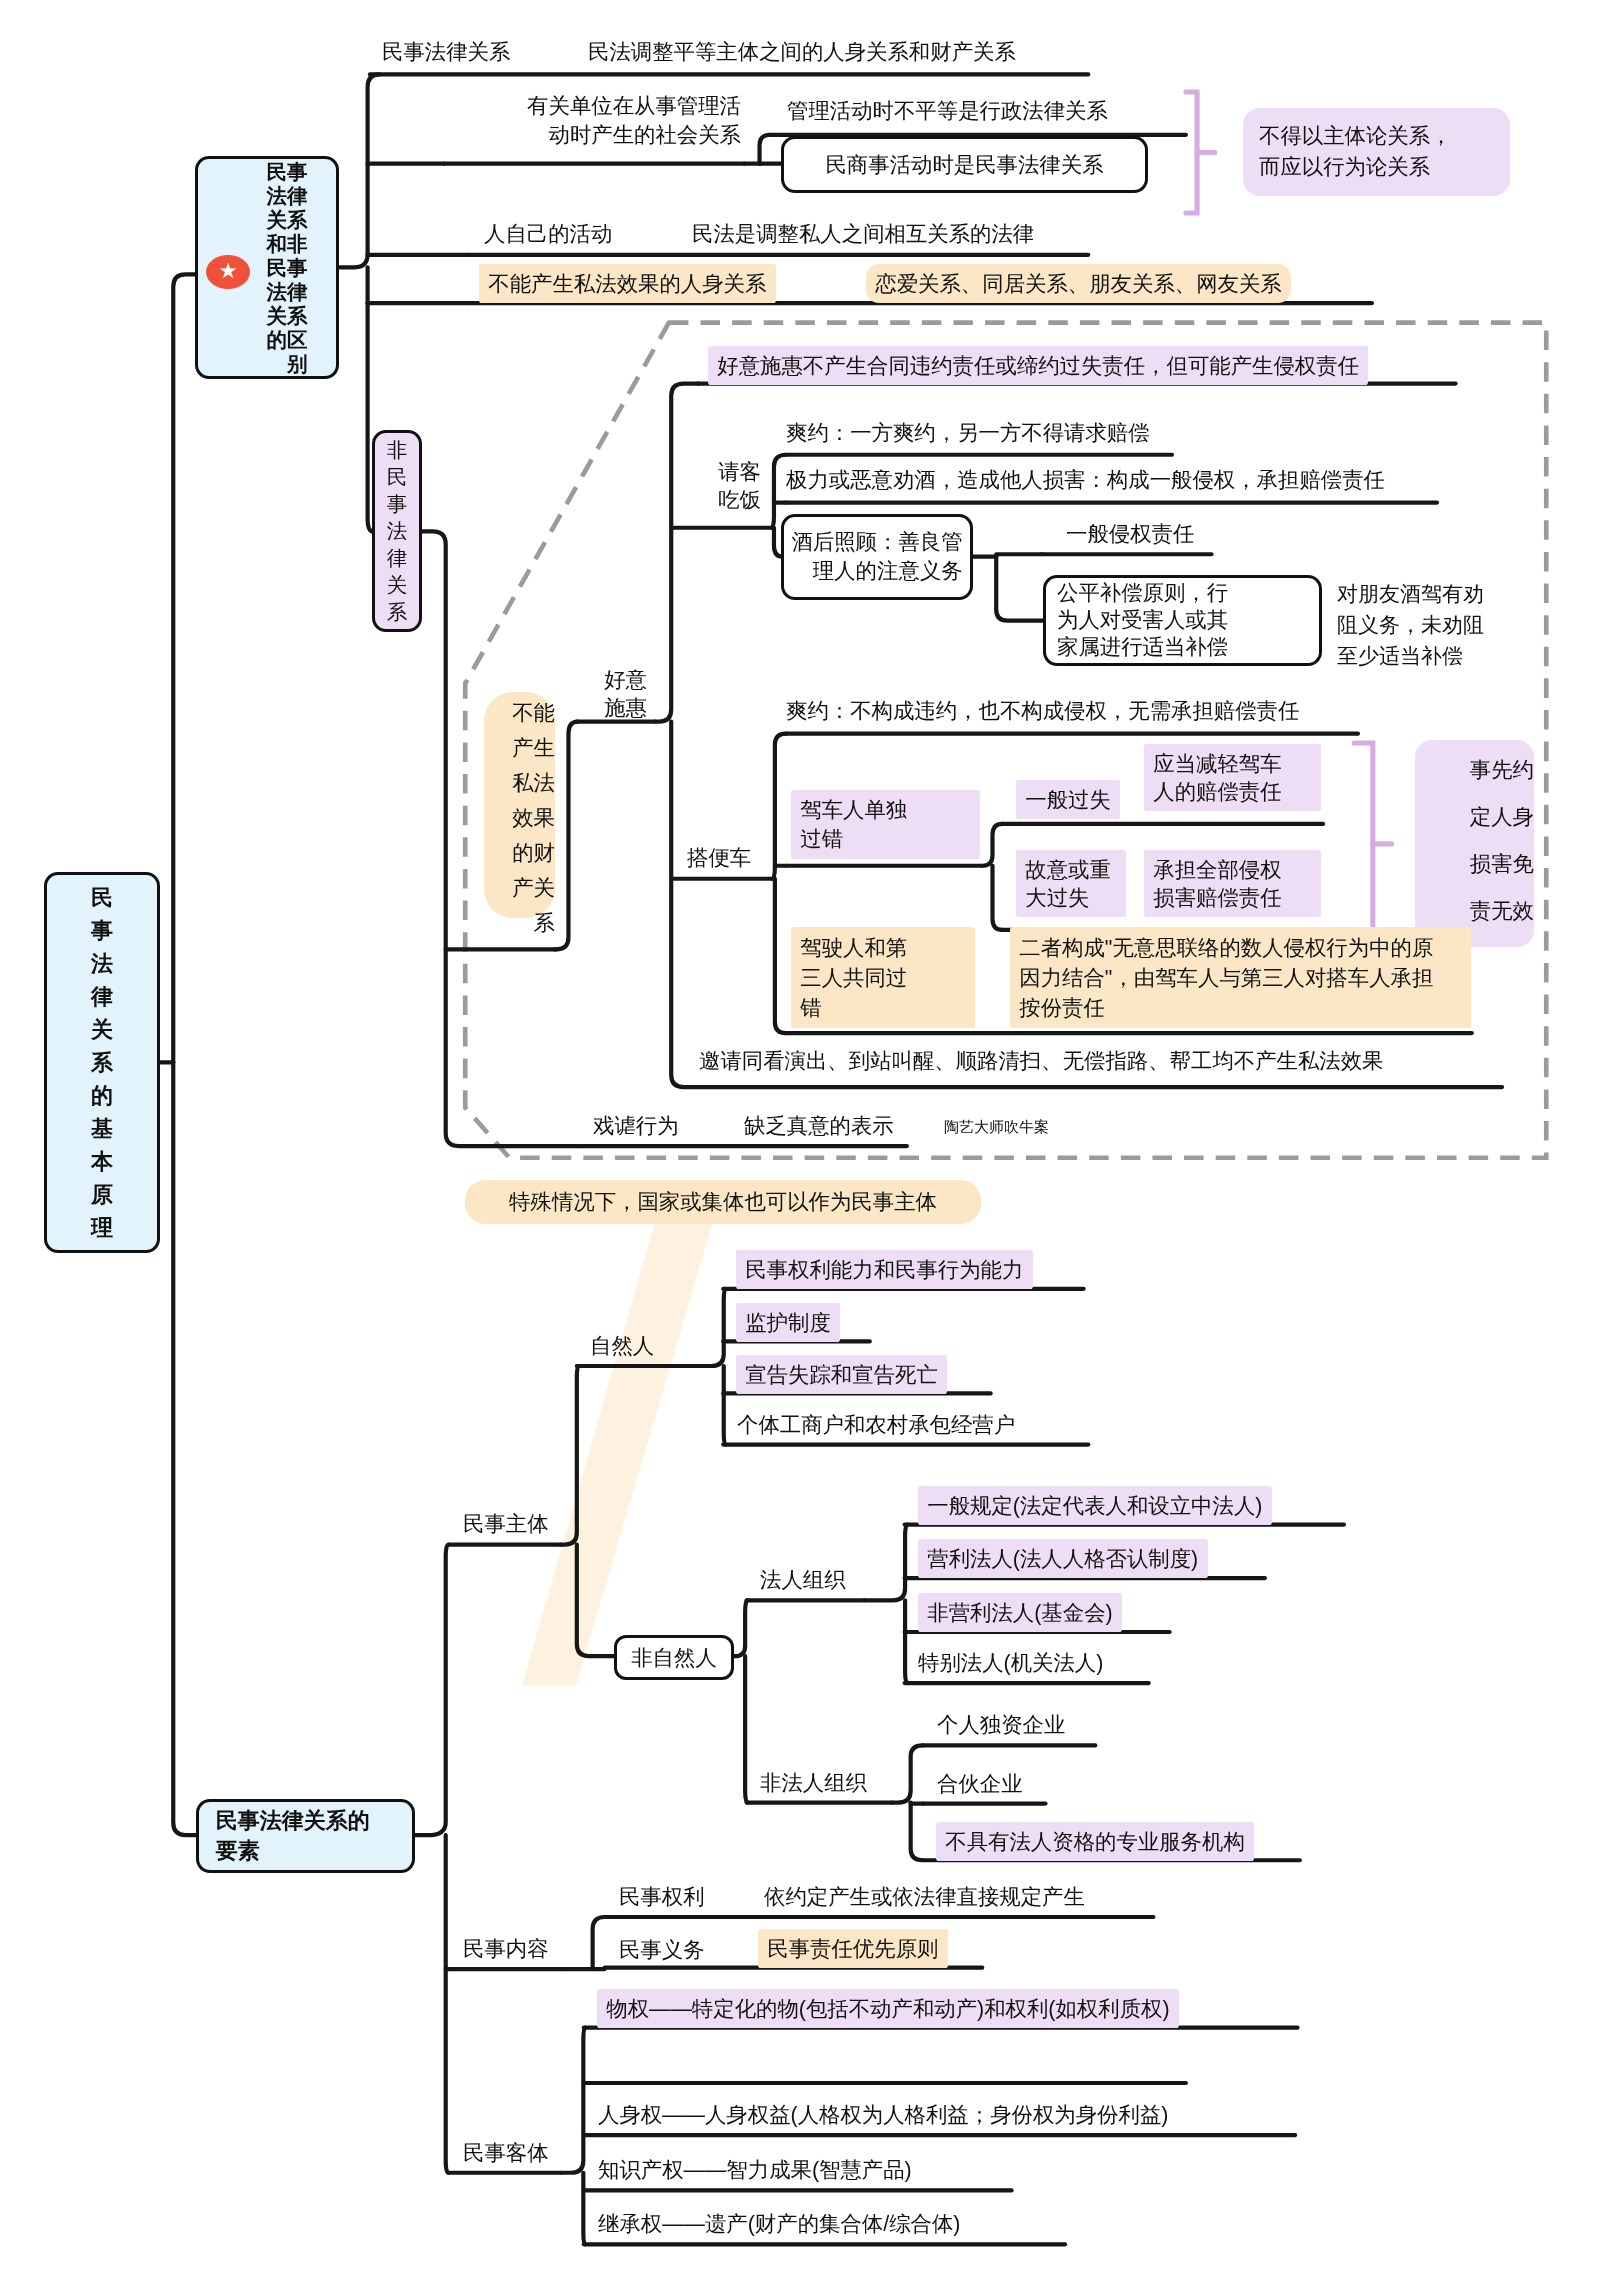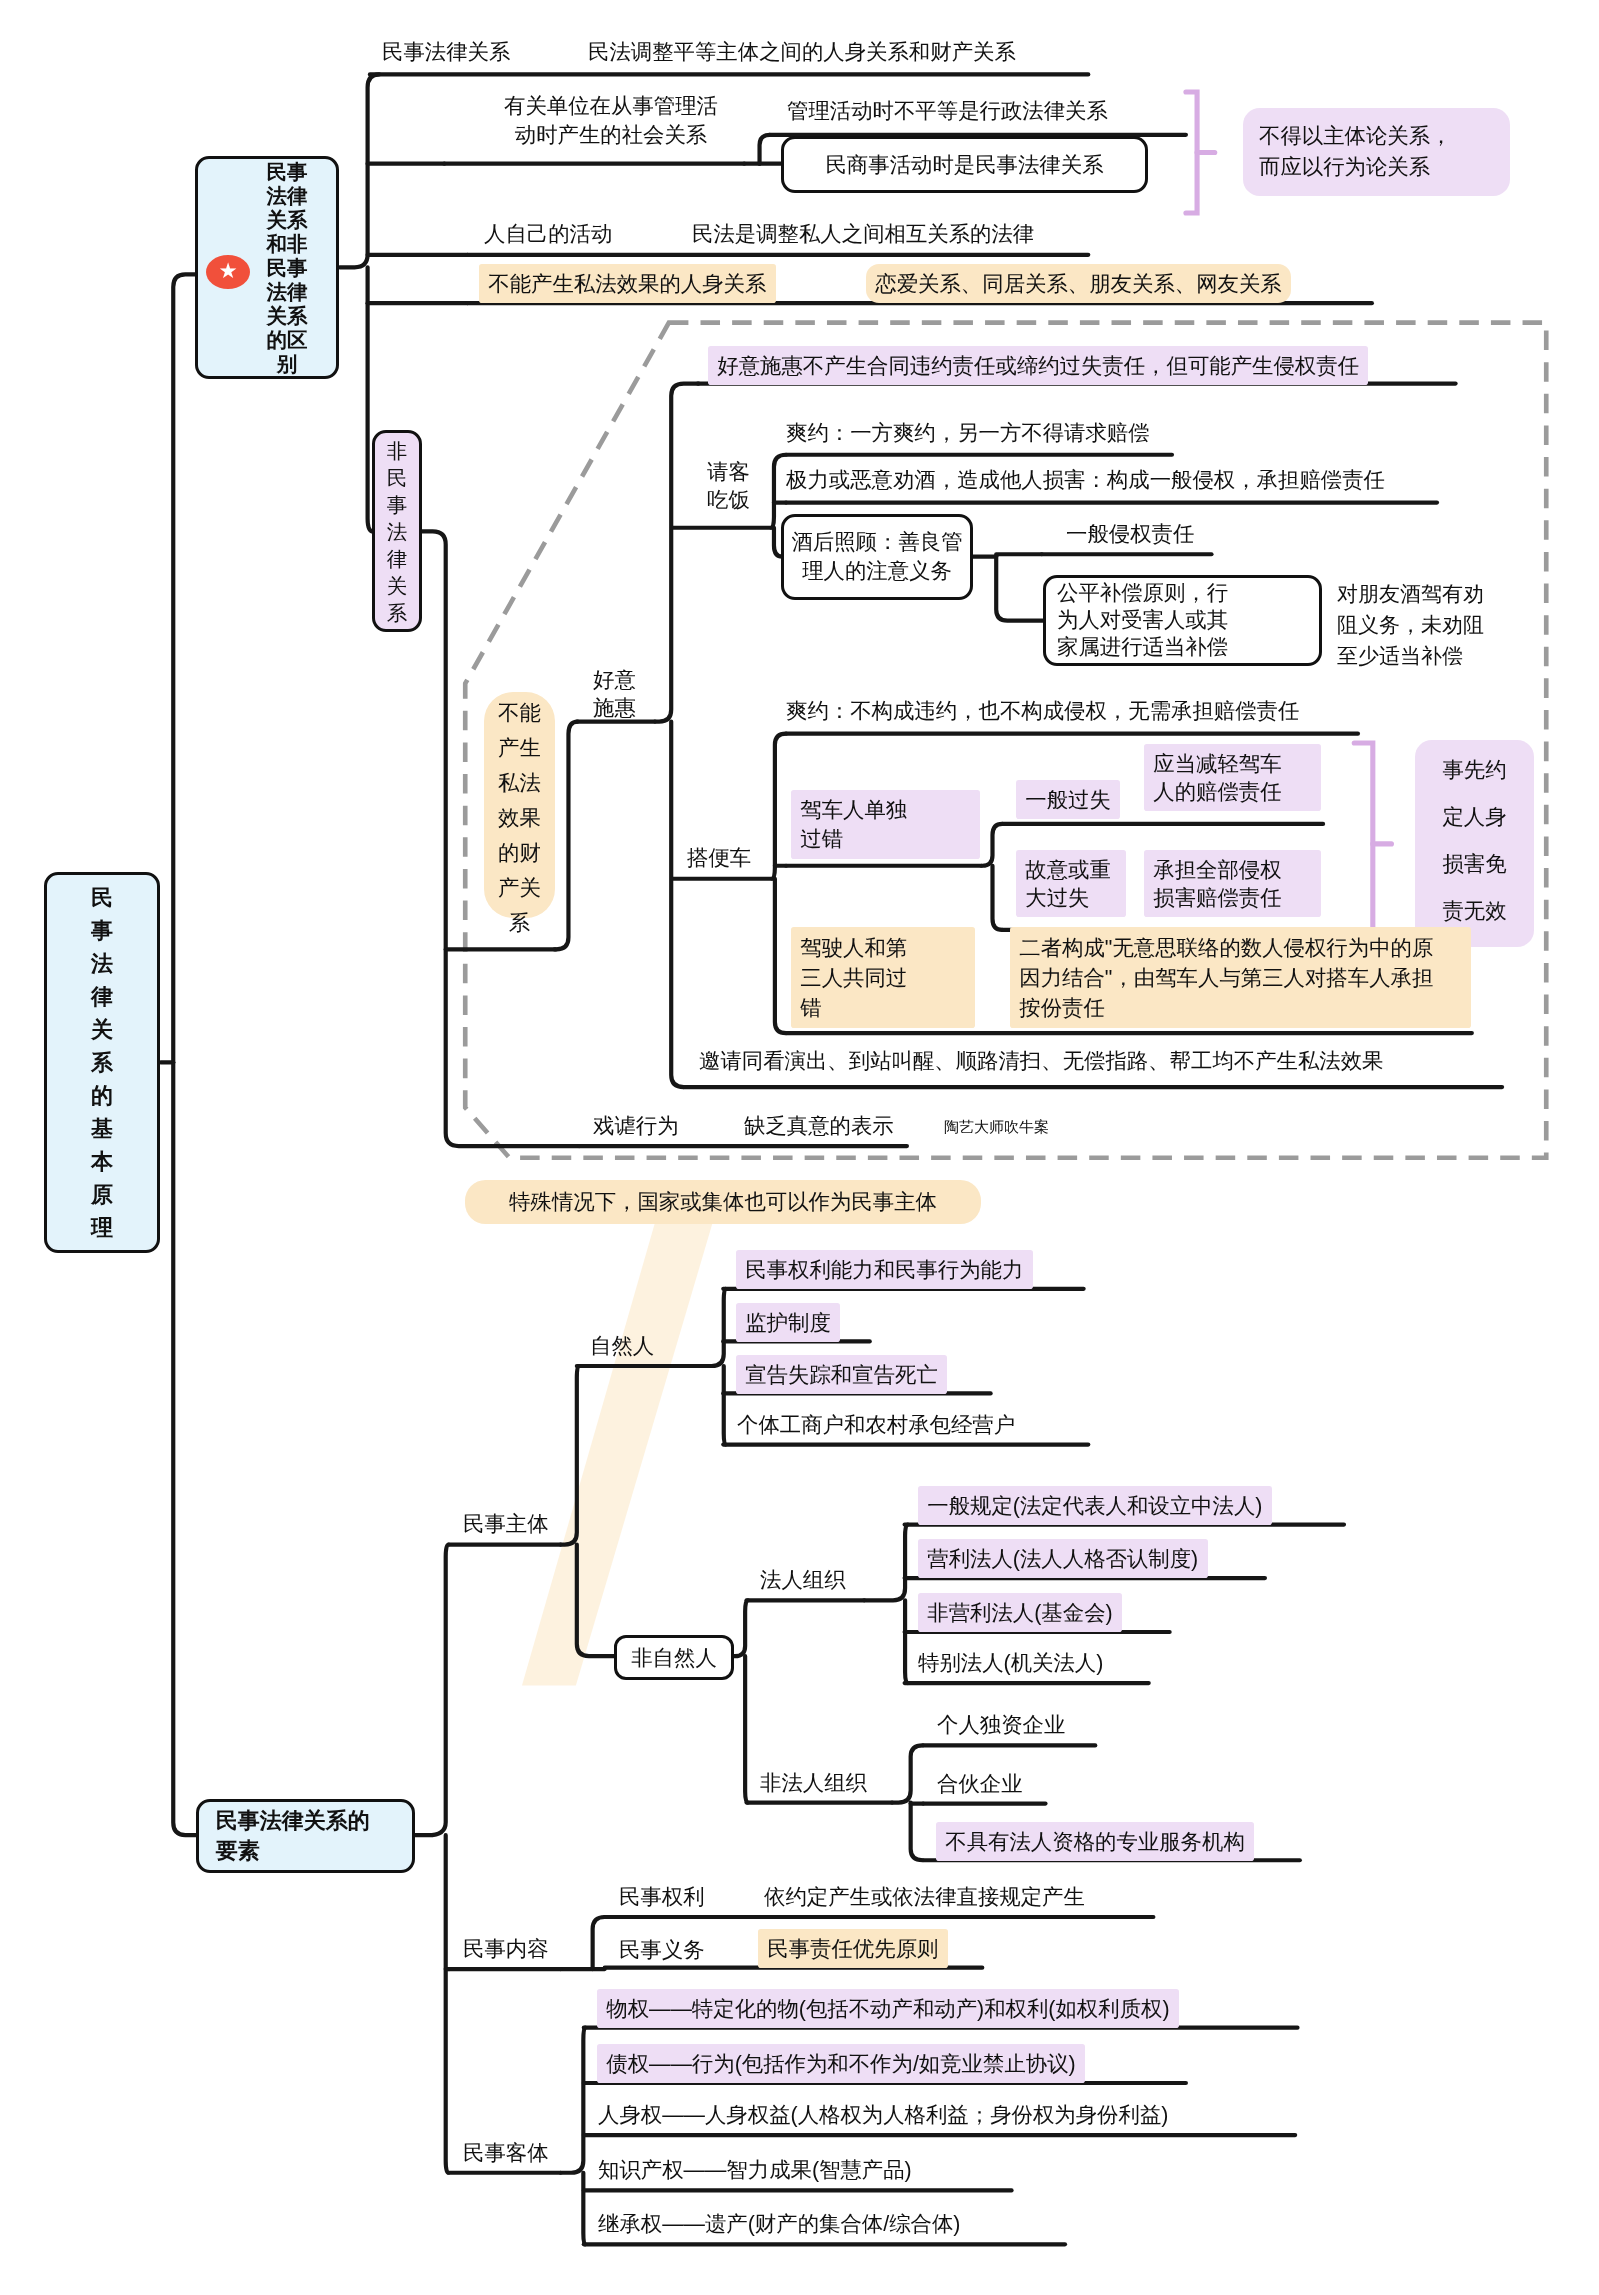--- a/index.html
+++ b/index.html
@@ -1,21 +1,21 @@
 <!DOCTYPE html>
 <html style="font-size:7.4px"><head>
 <meta charset="utf-8">
 <style>
   html,body{margin:0;padding:0;background:#ffffff;}
   #canvas{position:relative;width:1600px;height:2295px;background:#fff;overflow:hidden;
           font-family:"Liberation Sans","DejaVu Sans",sans-serif;color:#111;}
   #wires{position:absolute;left:0;top:0;z-index:1;}
   .n{position:absolute;z-index:2;font-size:21.4px;line-height:28px;white-space:nowrap;}
   .pre{white-space:pre-line;}
-  .c{text-align:center;}
+  .c{text-align:right;font-family:Liberation Serif, serif;}
   .bold{font-weight:bold;}
   .hp{background:#eedef5;padding:5.6px 9.3px;border-radius:2.8px;}
   .ho{background:#fbe7c5;padding:5.6px 9.3px;border-radius:2.8px;}
   .box{border:3.3px solid #111;border-radius:14px;background:#fff;
        display:flex;align-items:center;justify-content:center;box-sizing:border-box;}
   .blue{background:#e3f3fb;}
   .purp{background:#eedef5;}
   .rnd{border-radius:16.7px;box-sizing:border-box;}
   .kai{font-family:"Liberation Serif","DejaVu Serif",serif;}
   .star{position:absolute;z-index:3;width:44px;height:34px;border-radius:50%;
@@ -272,19 +272,18 @@
   <div class="n hp" style="left:936px;top:1822px;">不具有法人资格的专业服务机构</div>
 
   <div class="n" style="left:463px;top:1935px;">民事内容</div>
   <div class="n" style="left:619px;top:1883px;">民事权利</div>
   <div class="n" style="left:764px;top:1883px;">依约定产生或依法律直接规定产生</div>
   <div class="n" style="left:619px;top:1936px;">民事义务</div>
   <div class="n ho" style="left:758px;top:1929px;">民事责任优先原则</div>
 
   <div class="n" style="left:463px;top:2139px;">民事客体</div>
   <div class="n hp" style="left:597px;top:1989px;">物权——特定化的物(包括不动产和动产)和权利(如权利质权)</div>
-  <div class="n hp" style="left:597px;top:2044px;">债权——行为(包括作为和不作为/如竞业禁止协议)</div>
   <div class="n" style="left:598px;top:2101px;">人身权——人身权益(人格权为人格利益；身份权为身份利益)</div>
   <div class="n" style="left:598px;top:2156px;">知识产权——智力成果(智慧产品)</div>
   <div class="n" style="left:598px;top:2210px;">继承权——遗产(财产的集合体/综合体)</div>
 
 </div>
 
 
 </body></html>

